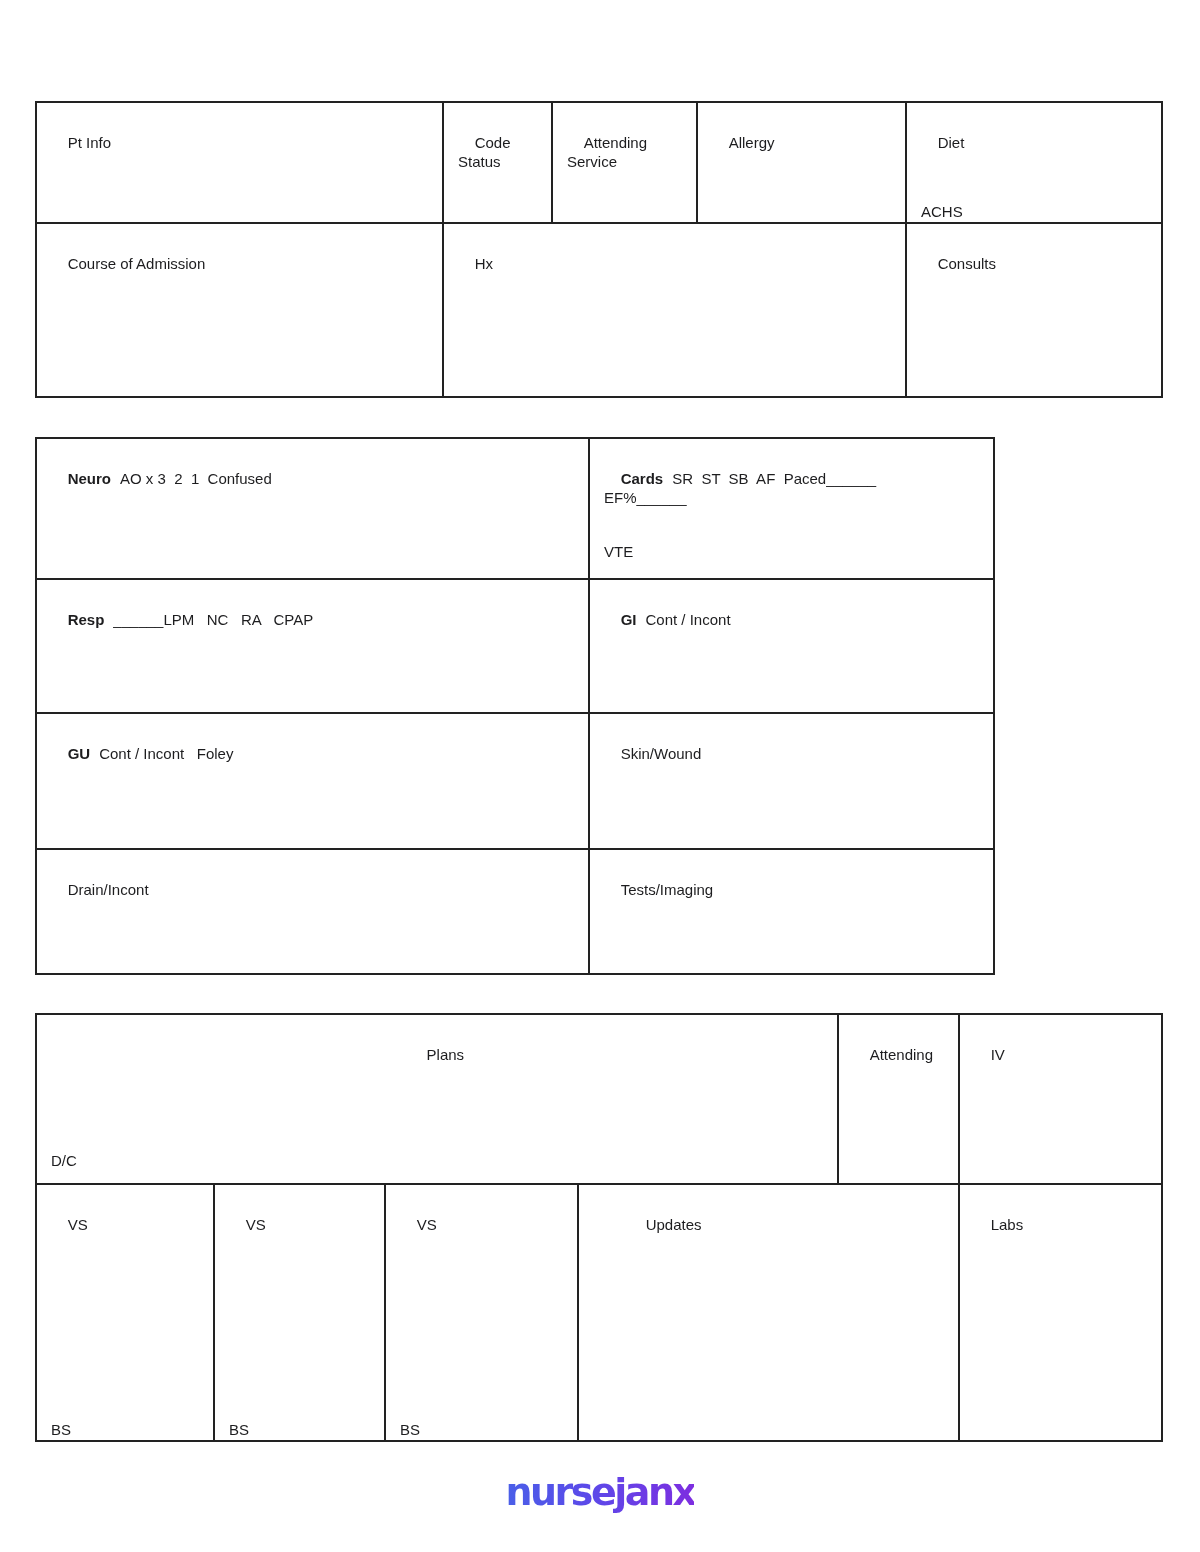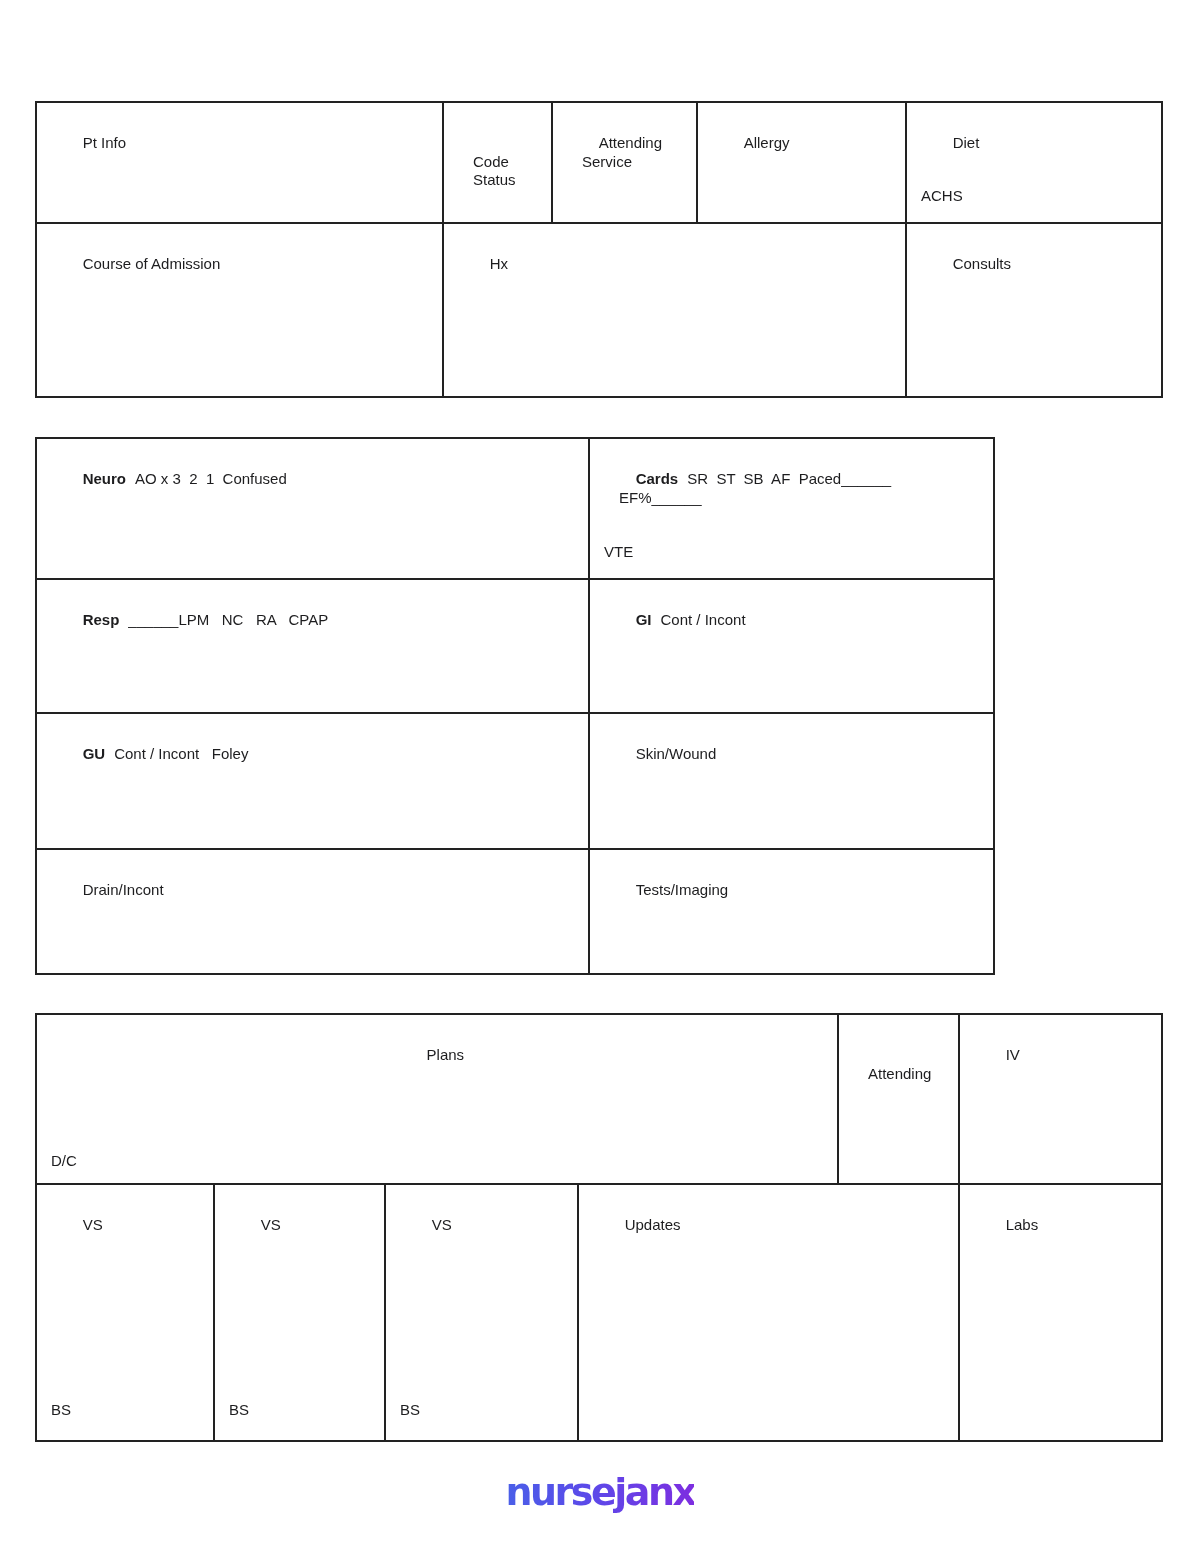--- a/index.html
+++ b/index.html
@@ -27,42 +27,42 @@
     grid-template-columns: 553px 1fr;
     grid-template-rows: 141px 134px 136px 1fr;
   }
   #table-plan {
     left: 35px; top: 1013px; width: 1128px; height: 429px;
     grid-template-columns: 178px 171px 193px 260px 121px 1fr;
     grid-template-rows: 170px 1fr;
   }
   .cell {
     position: relative;
-    padding: 12px 29px;
+    padding: 12px 14px;
     font-size: 15px;
     line-height: 1.25;
     white-space: pre-wrap;
     overflow: hidden;
   }
   .br { border-right: 2px solid #222222; }
   .bb { border-bottom: 2px solid #222222; }
   .span3 { grid-column: span 3; }
   .span4 { grid-column: span 4; text-align: center; }
-  .span2 { grid-column: span 2; }
+  .span2 { grid-column: span 2; margin-left: 36px; }
   .lbl { white-space: pre-wrap; }
   .bold { font-weight: bold; margin-right: 9px; }
   .cell-extra {
     position: absolute;
     left: 14px;
     white-space: pre-wrap;
   }
-  .extra-achs { bottom: 16px; }
+  .extra-achs { bottom: 0; }
   .extra-vte  { bottom: 16px; }
   .extra-dc   { bottom: 12px; }
-  .extra-bs   { bottom: 20px; }
+  .extra-bs   { bottom: 0; }
   #footer-logo {
     position: absolute;
     left: 0; right: 0;
     top: 1470px;
     text-align: center;
   }
   .logo-text {
     display: inline-block;
     font-family: "DejaVu Sans", sans-serif;
     font-weight: bold;

